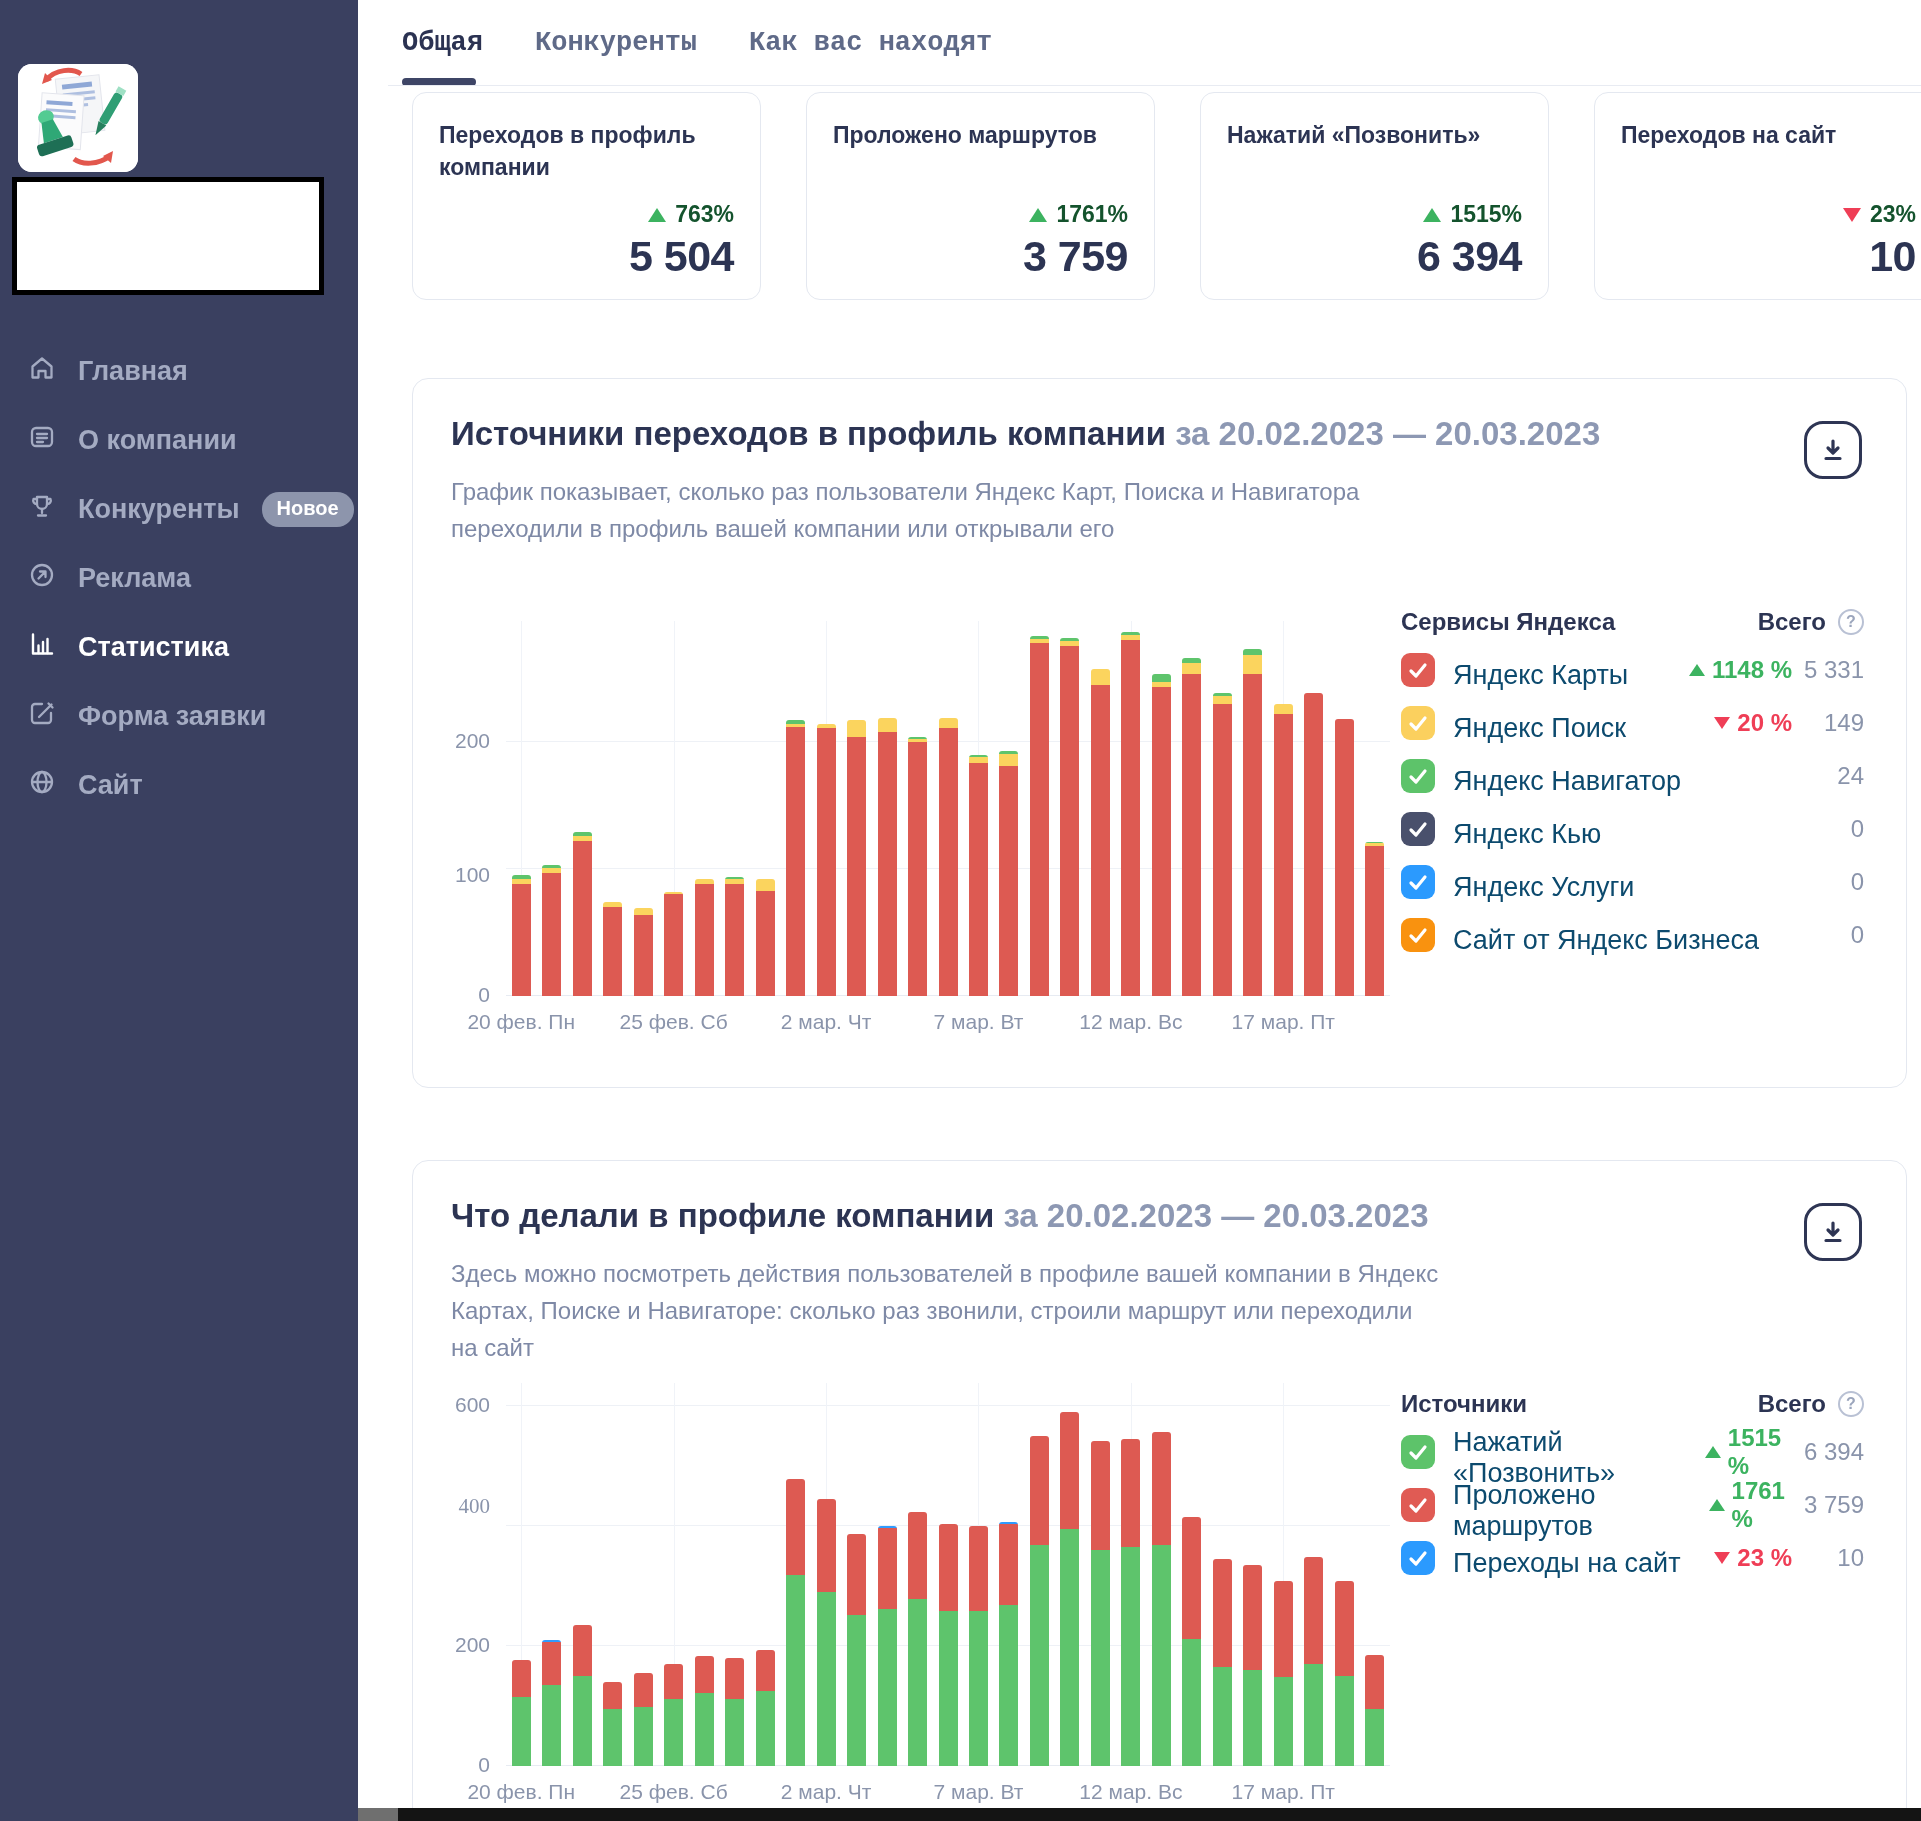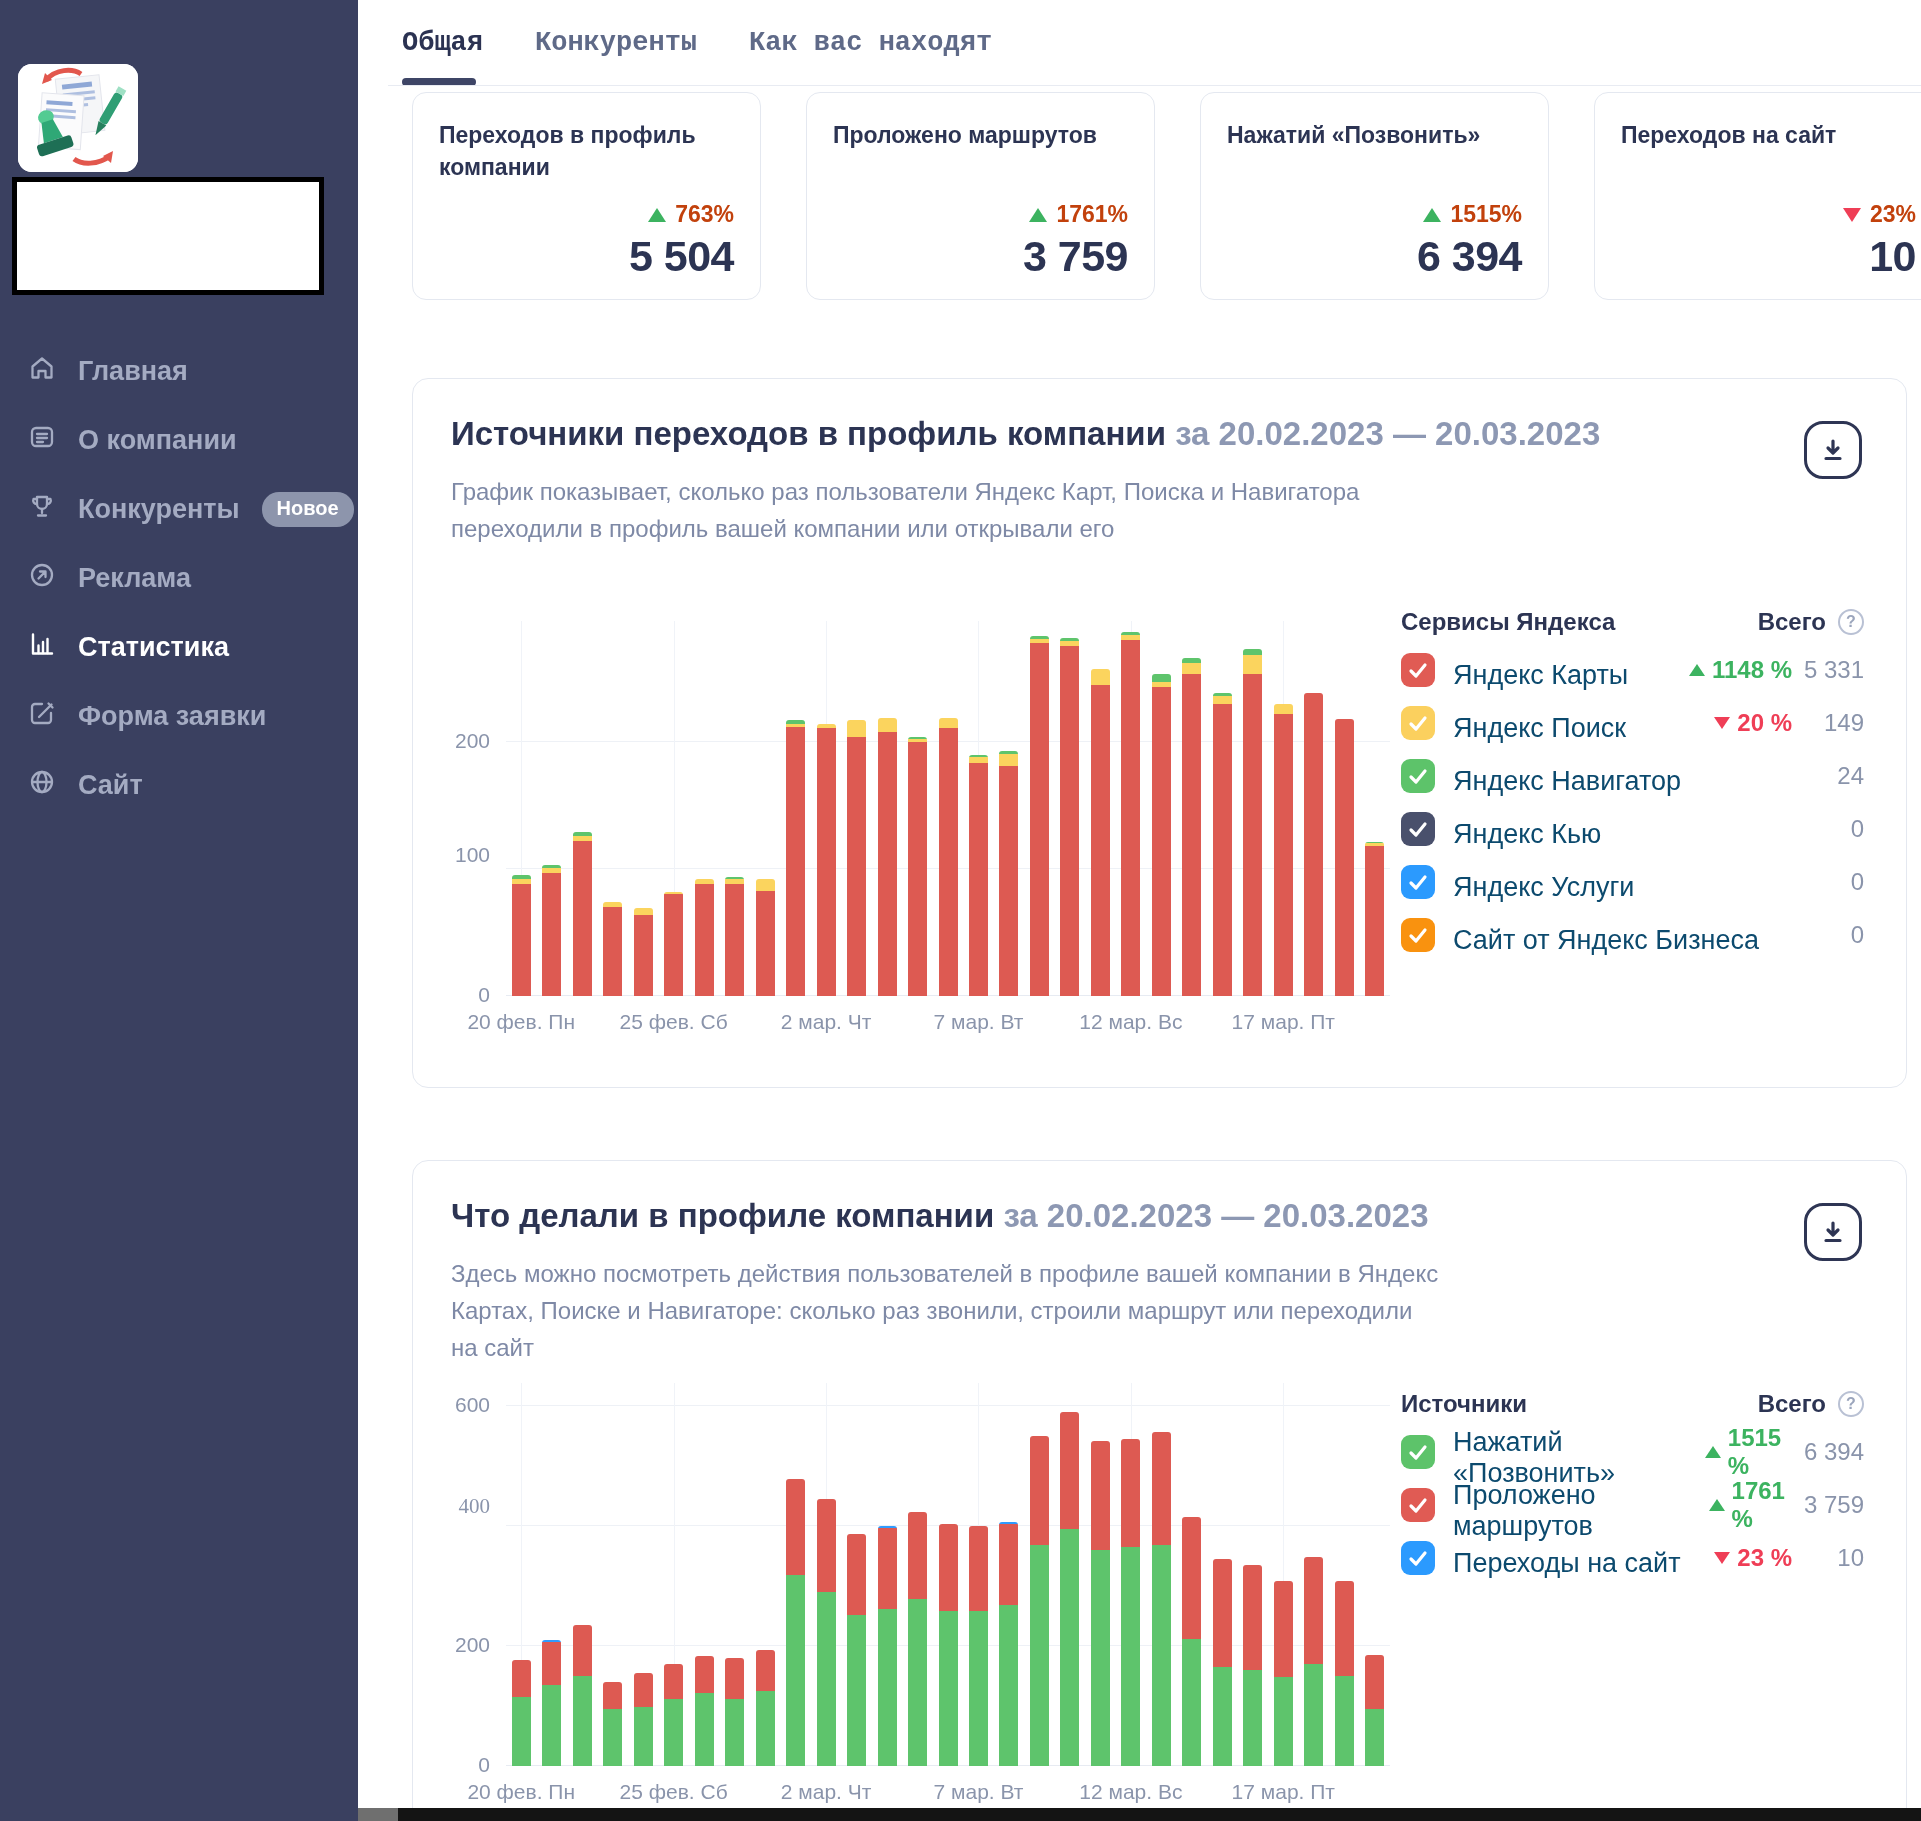--- a/index.html
+++ b/index.html
@@ -25,21 +25,21 @@
   .tab.active { color:#2b3252; }
   .tab-underline { position:absolute; left:402px; top:78px; width:74px; height:8px; border-radius:5px; background:#3e4566; }
   .tabs-divider { position:absolute; left:388px; top:85px; width:1533px; height:1px; background:#e8ebf2; }
   
   .stat-row { position:absolute; left:412px; top:92px; display:flex; gap:45px; }
   .stat-card { width:349px; height:208px; border:1px solid #e4e8f0; border-radius:14px; background:#fff;
     padding:26px 26px 20px; position:relative; }
   .stat-title { font-size:23px; font-weight:bold; color:#2c3453; line-height:1.4; }
   .stat-bottom { position:absolute; right:26px; bottom:18px; text-align:right; }
   .stat-trend { display:flex; justify-content:flex-end; align-items:center; gap:9px;
-    font-size:23px; font-weight:bold; color:#c2410c; }
+    font-size:23px; font-weight:bold; color:#14532d; }
   .stat-value { font-size:43px; font-weight:bold; color:#2c3453; margin-top:4px; letter-spacing:-0.5px; }
   .tri { width:0; height:0; display:inline-block; }
   .tri-up { border-left:9px solid transparent; border-right:9px solid transparent; border-bottom:14px solid #3cb360; }
   .tri-down { border-left:9px solid transparent; border-right:9px solid transparent; border-top:14px solid #ef3e56; }
   .tri-sm.tri-up { border-left-width:8px; border-right-width:8px; border-bottom-width:12px; }
   .tri-sm.tri-down { border-left-width:8px; border-right-width:8px; border-top-width:12px; }
   
   .chart-card { position:absolute; left:412px; width:1495px; background:#fff;
     border:1px solid #e4e8f0; border-radius:16px; }
   #card-sources { top:378px; height:710px; }
@@ -248,21 +248,21 @@
   <div class="card-desc">График показывает, сколько раз пользователи Яндекс Карт, Поиска и Навигатора переходили в профиль вашей компании или открывали его</div>
   <div class="dl-btn">
     <svg width="26" height="26" viewBox="0 0 26 26" fill="none" stroke="#2e3554" stroke-width="3.2" stroke-linecap="round" stroke-linejoin="round">
       <path d="M13 4 V15 M8 11 L13 16 L18 11 M6 21.5 H20"></path>
     </svg>
   </div>
   <div class="plot" id="plot-sources">
       <div class="gridline zero" style="bottom: 0px;"></div>
       <div class="ytick" style="bottom: -11px;">0</div>
       <div class="gridline" style="bottom: 127.119px;"></div>
-      <div class="ytick" style="bottom: 129px;">100</div>
+      <div class="ytick" style="bottom: 109px;">100</div>
       <div class="gridline" style="bottom: 254.237px;"></div>
       <div class="ytick" style="bottom: 243.237px;">200</div>
       <div class="vgrid" style="left: 15.2414px;"></div>
       <div class="xtick" style="left: 15.2414px;">20 фев. Пн</div>
       <div class="vgrid" style="left: 167.655px;"></div>
       <div class="xtick" style="left: 167.655px;">25 фев. Сб</div>
       <div class="vgrid" style="left: 320.069px;"></div>
       <div class="xtick" style="left: 320.069px;">2 мар. Чт</div>
       <div class="vgrid" style="left: 472.483px;"></div>
       <div class="xtick" style="left: 472.483px;">7 мар. Вт</div>

